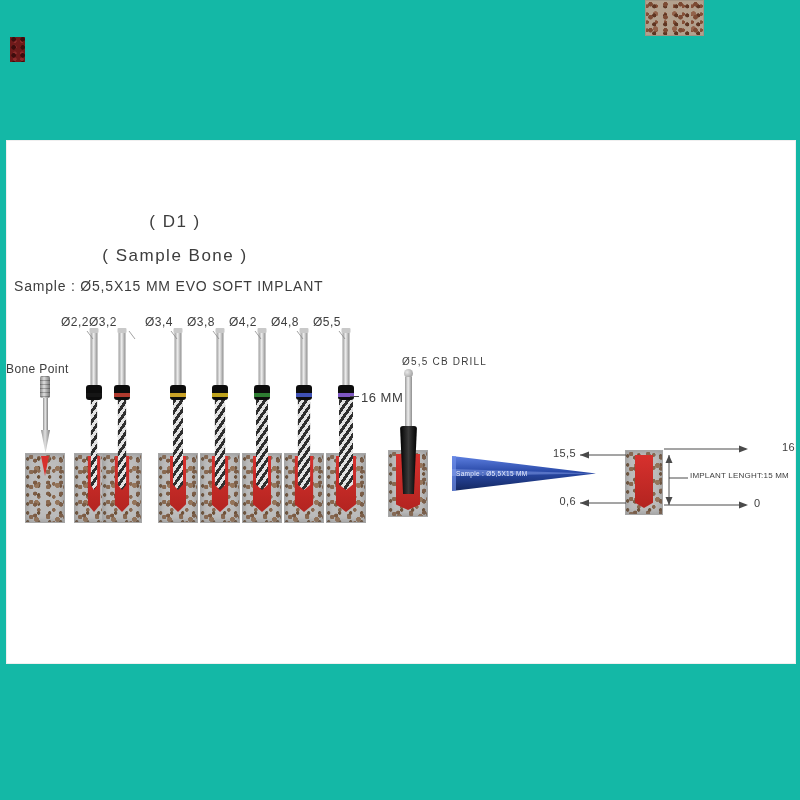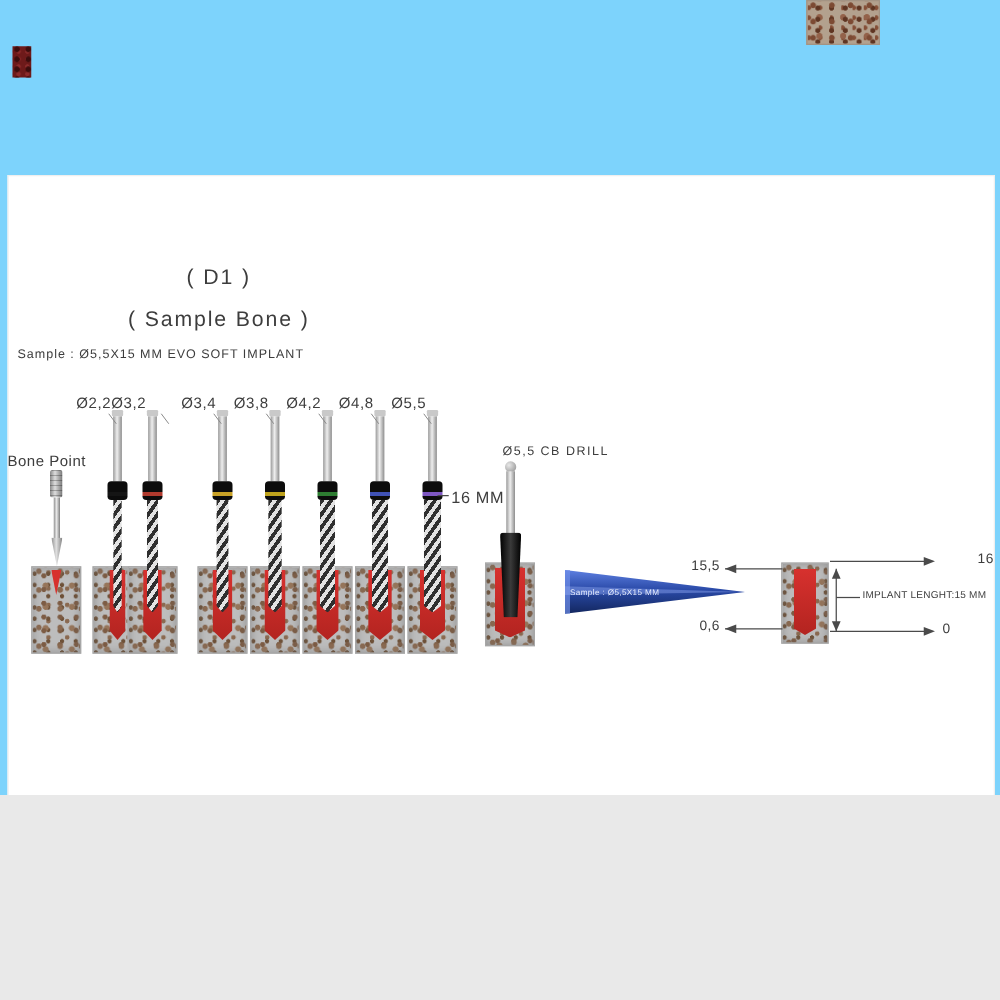--- a/index.html
+++ b/index.html
@@ -1,17 +1,17 @@
 <!DOCTYPE html>
 <html style="--hole-red: #d7312e; --cone-blue-dark: #13275f; --cone-blue-mid: #2a4aa8; --cone-blue-light: #5d7fe0; --text: #3d3d3d; --dimension-line: #4a4a4a;"><head>
 <meta charset="utf-8">
 <style>
   html,body{margin:0;padding:0;}
   body{background:#e9e9e9;font-family:"Liberation Sans", sans-serif;}
-  #screen{position:relative;width:800px;height:636px;background:#7dd3fc;overflow:hidden;margin:0 auto;}
+  #screen{position:relative;width:800px;height:800px;background:#14b8a6;overflow:hidden;margin:0 auto;}
   .panel{position:absolute;left:6px;top:140px;width:788px;height:522px;background:#ffffff;border:1px solid #efefef;z-index:0;}
 
   
   .artifact-tl{position:absolute;left:10px;top:37px;width:15px;height:25px;z-index:2;
     background:#6e1a1a;
     background-image:radial-gradient(circle at 40% 30%, #3d0d0d 0 2px, transparent 2.5px),
       radial-gradient(circle at 70% 70%, #8d2b2b 0 1.5px, transparent 2px);
     background-size:9px 8px,7px 6px;}
   .artifact-tr{position:absolute;left:645px;top:0;width:57px;height:34px;z-index:2;
     background:#b3a18e;
@@ -20,21 +20,21 @@
       radial-gradient(circle at 50% 85%, #93624a 0 2.2px, transparent 2.8px),
       radial-gradient(circle at 12% 65%, #854f37 0 1.6px, transparent 2.1px);
     background-size:15px 13px,11px 9px,19px 15px,9px 8px;
     border:1px solid #a39383;}
 
   
   .t1,.t2{position:absolute;left:0;width:350px;text-align:center;color:var(--text,#3d3d3d);
     font-size:17px;letter-spacing:1.5px;z-index:4;}
   .t1{top:212px;}
   .t2{top:246px;}
-  .t3{position:absolute;left:14px;top:278px;color:var(--text,#3d3d3d);font-size:10px;letter-spacing:.8px;z-index:4;}
+  .t3{position:absolute;left:14px;top:278px;color:var(--text,#3d3d3d);font-size:14px;letter-spacing:.8px;z-index:4;}
 
   
   .bone{position:absolute;background-color:#bdbdbd;border:1px solid #a7a7a7;box-sizing:border-box;
     background-image:
       radial-gradient(circle at 30% 20%, #8a6950 0 2px, transparent 2.5px),
       radial-gradient(circle at 70% 60%, #7d5c44 0 1.8px, transparent 2.3px),
       radial-gradient(circle at 50% 85%, #96755a 0 2.2px, transparent 2.7px),
       radial-gradient(circle at 15% 55%, #6e5138 0 1.5px, transparent 2px),
       radial-gradient(circle at 85% 30%, #8a6950 0 1.6px, transparent 2.1px);
     background-size:17px 15px,13px 11px,21px 17px,11px 9px,15px 13px;

